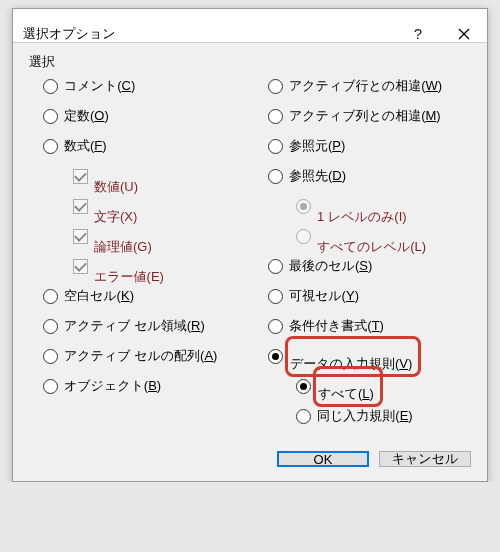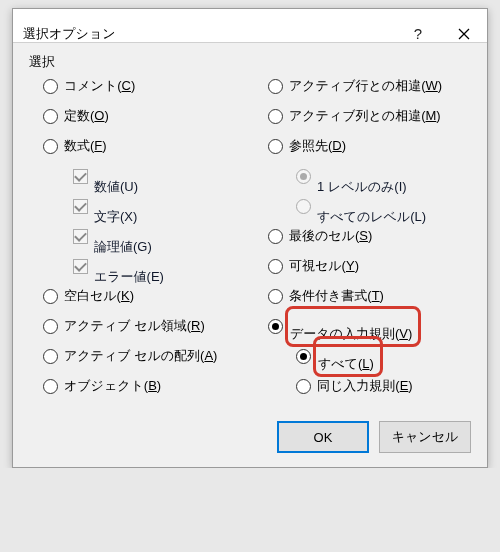--- a/index.html
+++ b/index.html
@@ -94,37 +94,37 @@
     .check-mark.checked::after {
       content: "";
       position: absolute;
       left: 3px; top: 0px;
       width: 5px; height: 9px;
       border: solid #888;
       border-width: 0 2px 2px 0;
       transform: rotate(45deg);
     }
     .opt-label { color: #000; white-space: nowrap; }
-    .opt-label.disabled { color: #0f172a; margin-top: 21px; }
+    .opt-label.disabled { color: #7f1d1d; margin-top: 21px; }
     .opt-label u { text-decoration: underline; }
     .highlight {
       border: 3px solid #d43a2e;
       border-radius: 8px;
       padding: 16px 6px 1px 2px;
       margin-left: -4px;
     }
     .buttons {
       display: flex;
       justify-content: flex-end;
       gap: 10px;
       padding: 12px 16px 14px 16px;
     }
     .btn {
       min-width: 92px;
-      height: 32px;
+      height: 16px;
       background: #e1e1e1;
       border: 1px solid #adadad;
       font-size: 13px;
       cursor: default;
       display: inline-flex;
       align-items: center;
       justify-content: center;
     }
     .btn.primary {
       border: 2px solid #0078d7;
@@ -205,20 +205,24 @@
         <div class="opt">
           <span class="radio-mark"></span>
           <span class="opt-label">アクティブ行との相違(<u>W</u>)</span>
         </div>
         <div class="opt">
           <span class="radio-mark"></span>
           <span class="opt-label">アクティブ列との相違(<u>M</u>)</span>
         </div>
         <div class="opt">
           <span class="radio-mark"></span>
+          <span class="opt-label">参照元(<u>P</u>)</span>
+        </div>
+        <div class="opt">
+          <span class="radio-mark"></span>
           <span class="opt-label">参照先(<u>D</u>)</span>
         </div>
         <div class="opt indent2">
           <span class="radio-mark disabled">
               <span class="dot" style="background:#aaa"></span>
             </span>
           <span class="opt-label disabled">1 レベルのみ(I)</span>
         </div>
         <div class="opt indent2">
           <span class="radio-mark disabled"></span>

